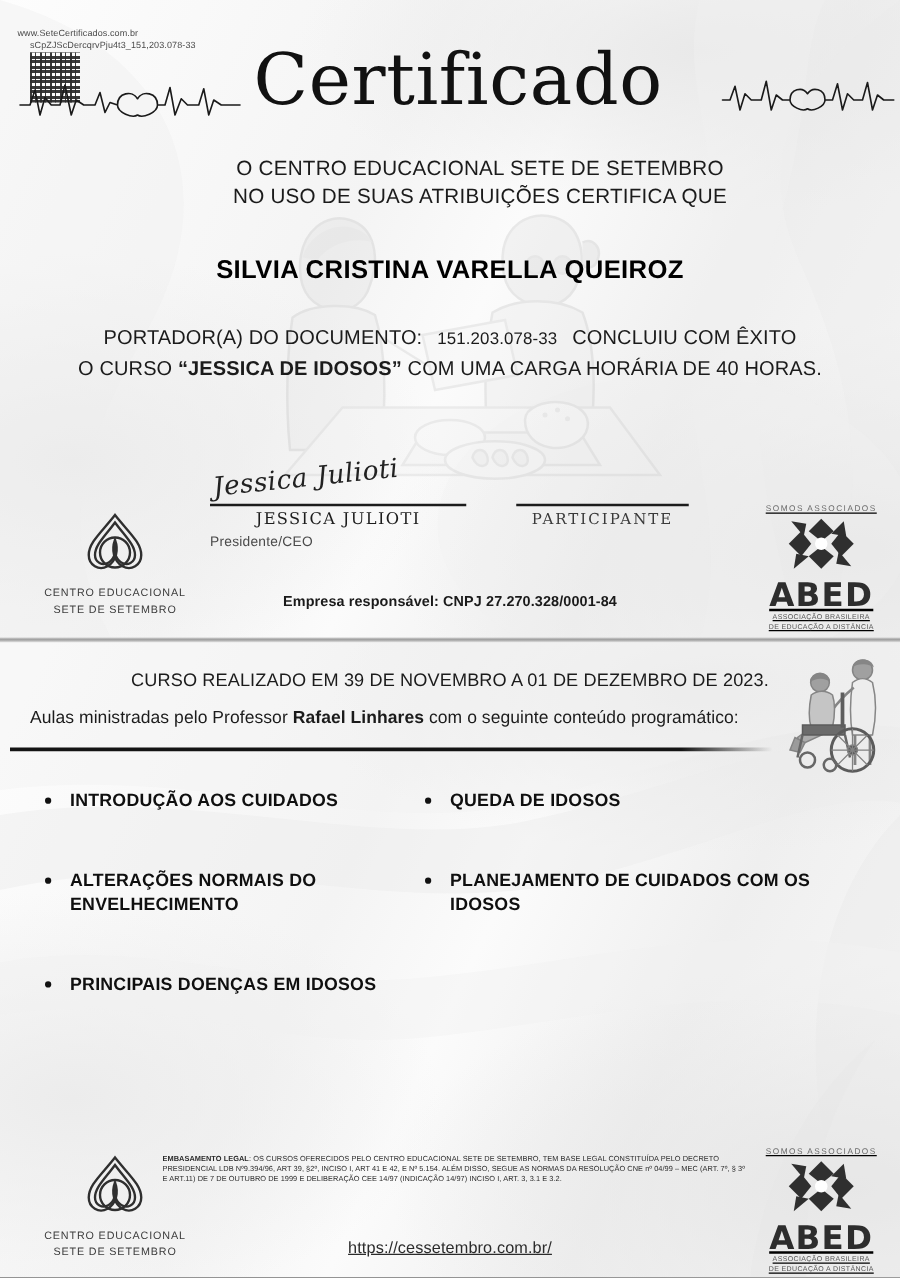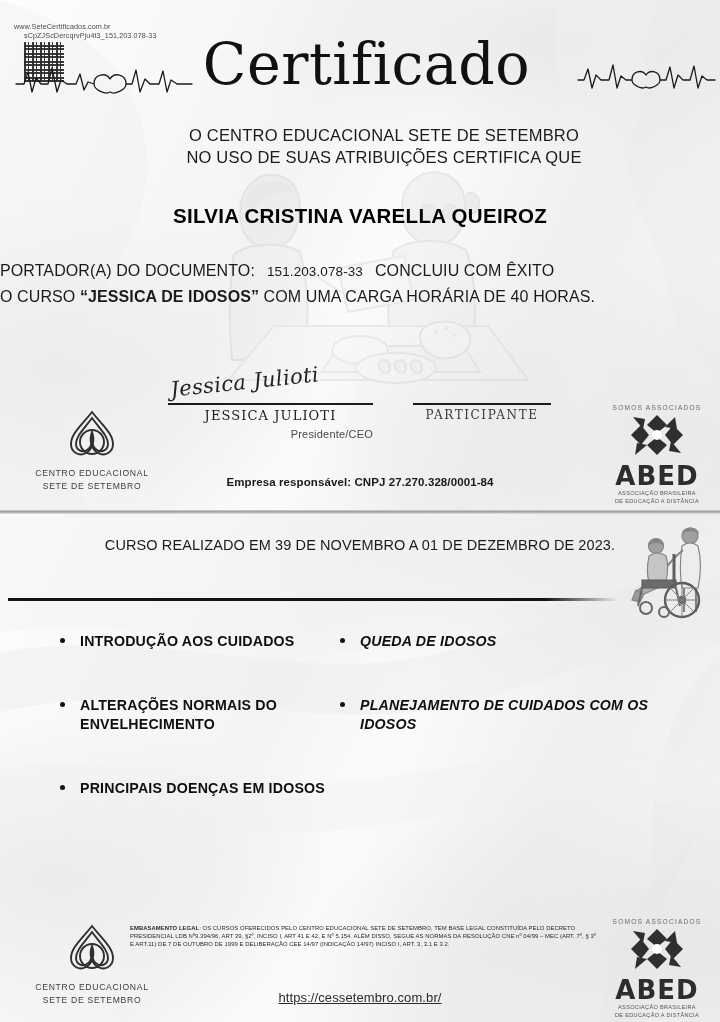--- a/index.html
+++ b/index.html
@@ -61,21 +61,21 @@
   
   .intro{
     position:absolute;left:0;right:0;top:124px;text-align:center;z-index:14;
     font-size:16.5px;line-height:22px;color:#1b1b1b;letter-spacing:.2px;margin-left:48px;
   }
   .student-name{
     position:absolute;left:0;right:0;top:204px;text-align:center;z-index:14;
     font-size:20.5px;font-weight:bold;color:#000;letter-spacing:.3px;
   }
   .doc-line{
-    position:absolute;left:0;right:0;top:258px;text-align:left;z-index:14;
+    position:absolute;left:0;right:0;top:258px;text-align:center;z-index:14;
     font-size:16px;line-height:25px;color:#1b1b1b;letter-spacing:.1px;
   }
   .doc-line .cpf{font-size:13.5px;padding:0 12px;}
   .doc-line b{font-weight:bold;}
 
   
   .sig-script{
     position:absolute;left:170px;top:370px;z-index:16;
     font-family:"DejaVu Serif","Liberation Serif",serif;
     font-style:italic;font-size:21px;color:#222;
@@ -83,21 +83,21 @@
   }
   .sig-rule{position:absolute;height:2px;background:#1c1c1c;z-index:15;}
   .sig-rule.a{left:168px;top:403px;width:205px;}
   .sig-rule.b{left:413px;top:403px;width:138px;}
   .sig-name{
     position:absolute;left:168px;top:408px;width:205px;text-align:center;z-index:16;
     font-family:"DejaVu Serif","Liberation Serif",serif;
     font-size:13px;letter-spacing:1.1px;color:#1c1c1c;
   }
   .sig-role{
-    position:absolute;left:168px;top:428px;width:205px;text-align:right;z-index:16;
+    position:absolute;left:168px;top:428px;width:205px;text-align:left;z-index:16;
     font-size:11px;color:#4a4a4a;letter-spacing:.2px;
   }
   .sig-part{
     position:absolute;left:413px;top:408px;width:138px;text-align:center;z-index:16;
     font-family:"DejaVu Serif","Liberation Serif",serif;
     font-size:12px;letter-spacing:1.6px;color:#3a3a3a;
   }
   .company{
     position:absolute;left:0;right:0;top:476px;text-align:center;z-index:16;
     font-size:11.5px;font-weight:bold;color:#1a1a1a;letter-spacing:.1px;
@@ -105,21 +105,21 @@
 
   
   .school-logo{position:absolute;z-index:18;text-align:center;width:140px;}
   .school-logo .lbl{
     font-size:8.6px;letter-spacing:.7px;color:#3c3c3c;line-height:11px;margin-top:2px;
   }
   .school-top{left:22px;top:408px;}
   .school-bot{left:22px;top:922px;}
 
   
-  .abed{position:absolute;z-index:18;text-align:center;width:118px;}
+  .abed{position:absolute;z-index:18;text-align:center;width:118px;text-decoration:underline;}
   .abed .somos{font-size:6.6px;letter-spacing:1.2px;color:#6a6a6a;}
   .abed .word{
     font-size:26px;font-weight:bold;letter-spacing:1px;color:#2d2d2d;line-height:26px;
     font-family:"DejaVu Sans",sans-serif;
   }
   .abed .sub{font-size:5.6px;letter-spacing:.3px;color:#555;line-height:7px;margin-top:1px;}
   .abed-top{left:598px;top:404px;}
   .abed-bot{left:598px;top:918px;}
 
   
@@ -132,22 +132,22 @@
     font-size:14px;color:#1b1b1b;letter-spacing:.05px;
   }
   .teacher-line b{font-weight:bold;}
   .divider{
     position:absolute;left:8px;top:598px;width:610px;height:3px;z-index:14;
     background:linear-gradient(90deg,#141414 0%,#141414 88%,rgba(20,20,20,0) 100%);
   }
   .topics{position:absolute;left:0;top:632px;width:720px;z-index:14;}
   .topic-row{display:flex;margin-bottom:45px;}
   .topic{display:flex;align-items:flex-start;}
-  .topic.c1{width:330px;padding-left:60px;box-sizing:border-box;}
-  .topic.c2{width:330px;padding-left:10px;box-sizing:border-box;font-style:italic;}
+  .topic.c1{width:330px;padding-left:36px;box-sizing:border-box;}
+  .topic.c2{width:330px;padding-left:10px;box-sizing:border-box;}
   .bullet{
     width:5px;height:5px;border-radius:50%;background:#111;
     margin-top:6px;margin-right:15px;flex:none;
   }
   .topic-text{
     font-size:14.2px;font-weight:bold;color:#0f0f0f;line-height:19px;letter-spacing:.2px;
   }
   
   .wheelchair{position:absolute;left:628px;top:524px;z-index:10;opacity:.82;}
 
@@ -324,20 +324,25 @@
       <path d="M14,64 L10,82 M48,64 L52,82" fill="none" stroke="#4a4a4a" stroke-width="2"></path>
       <circle cx="54" cy="76" r="17" fill="none" stroke="#3c3c3c" stroke-width="2.4"></circle>
       <circle cx="54" cy="76" r="4" fill="#3c3c3c"></circle>
       <path d="M54,59 L54,93 M37,76 L71,76 M42,64 L66,88 M42,88 L66,64" stroke="#6b6b6b" stroke-width="1"></path>
       <circle cx="18" cy="84" r="6" fill="none" stroke="#4a4a4a" stroke-width="2"></circle>
       <circle cx="36" cy="88" r="5" fill="none" stroke="#4a4a4a" stroke-width="2"></circle>
     </g>
   </svg>
 
   <div class="course-date">CURSO REALIZADO EM 39 DE NOVEMBRO A 01 DE DEZEMBRO DE 2023.</div>
+  <div class="teacher-line">
+    <span>Aulas ministradas pelo Professor</span>
+    <b>Rafael Linhares</b>
+    <span>com o seguinte conteúdo programático:</span>
+  </div>
   <div class="divider"></div>
 
   <div class="topics">
     <div class="topic-row">
       <div class="topic c1">
         <span class="bullet"></span>
         <span class="topic-text">INTRODUÇÃO AOS CUIDADOS</span>
       </div>
       <div class="topic c2">
         <span class="bullet"></span>

